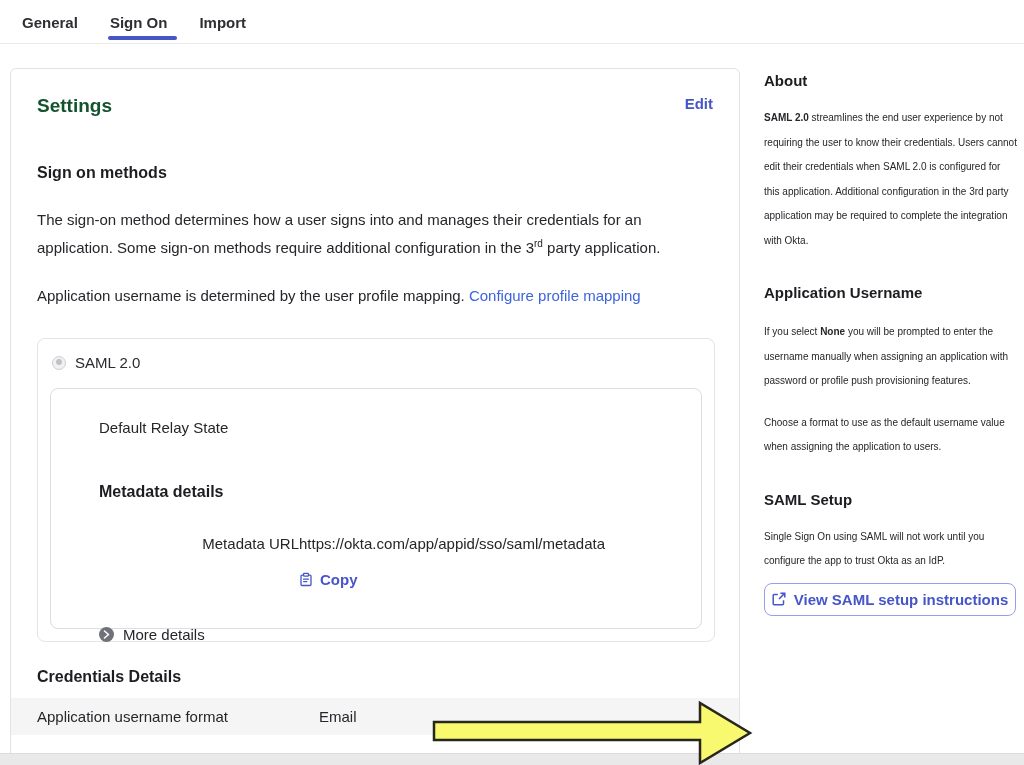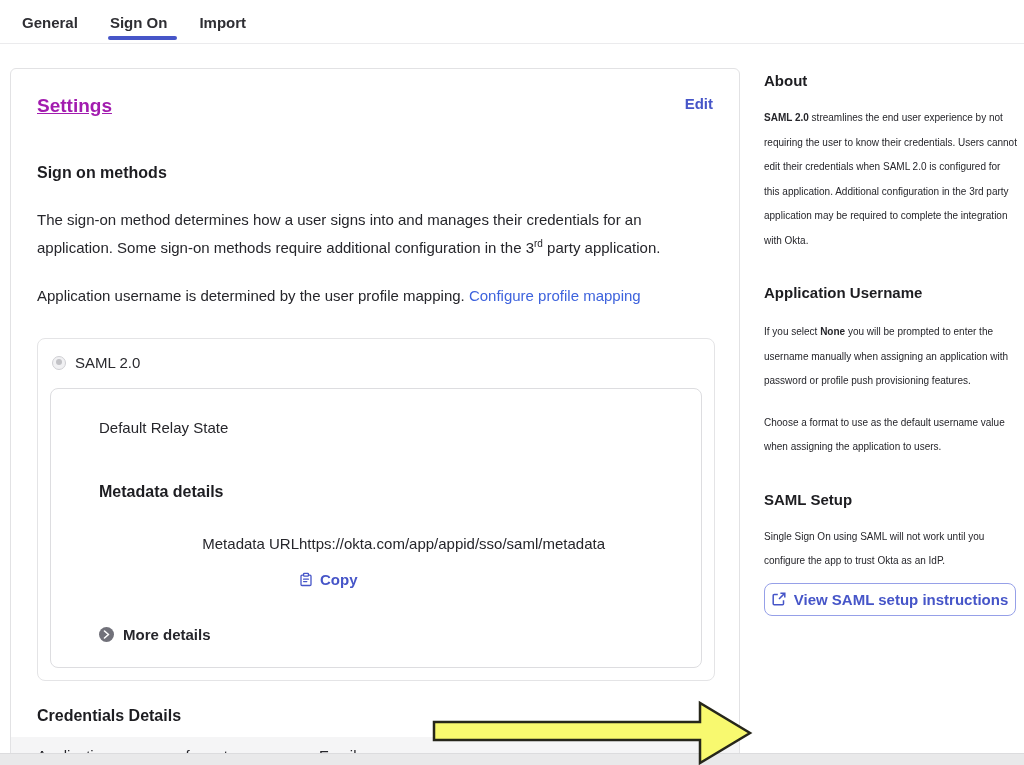--- a/index.html
+++ b/index.html
@@ -9,43 +9,43 @@
 
   
   .tabbar { position:absolute; left:0; top:0; width:1024px; height:44px; border-bottom:1px solid #ebebed; display:flex; padding-left:22px; }
   .tab { position:relative; font-size:15px; font-weight:700; color:#2e2e33; padding:14px 0 0 0; margin-right:32px; height:40px; cursor:pointer; }
   .tab .ul { display:none; }
   .tab.active .ul { display:block; position:absolute; left:-2px; right:-10px; bottom:0; height:4px; background:#4655c8; border-radius:2px; }
 
   
   .card { position:absolute; left:10px; top:68px; width:730px; height:700px; background:#fff; border:1px solid #e2e2e4; border-radius:6px; padding:26px; }
   .card-header { display:flex; justify-content:space-between; align-items:flex-start; }
-  .card-title { font-size:19px; font-weight:700; color:#a21caf;text-decoration:underline; }
+  .card-title { font-size:19px; font-weight:700; color:#14532d; }
   .edit-link { font-size:15px; font-weight:700; color:#4655c8; cursor:pointer; }
   .section-heading { font-size:16px; font-weight:700; color:#1d1d21; margin-top:47px; }
   .body-p { font-size:15px; line-height:24px; color:#26262b; max-width:660px; }
   .p1 { margin-top:26px; }
   .p2 { margin-top:24px; }
   .inline-link { color:#3e63dd; cursor:pointer; }
   sup { font-size:10px; }
 
   
   .saml-box { margin-top:30px; border:1px solid #e4e4e6; border-radius:8px; width:678px; }
   .radio-row { display:flex; align-items:center; gap:9px; padding:15px 0 0 14px; }
   .radio { width:14px; height:14px; border-radius:50%; border:1.5px solid #cfcfd3; background:#f1f1f3; position:relative; cursor:pointer; flex:0 0 auto; }
   .radio::after { content:""; position:absolute; left:2.5px; top:2.5px; width:6px; height:6px; border-radius:50%; background:#c2c2c6; }
   .radio-label { font-size:15px; color:#2a2a2f; }
-  .inner-box { margin:17px 12px 12px 12px; border:1px solid #dddde0; border-radius:8px; padding:30px 48px 0 48px; height:280px; }
+  .inner-box { margin:17px 12px 12px 12px; border:1px solid #dddde0; border-radius:8px; padding:30px 48px 0 48px; height:241px; }
   .drs-label { font-size:15px; color:#26262b; }
   .metadata-heading { font-size:16px; font-weight:700; color:#1d1d21; margin-top:47px; }
   .kv-row { display:flex; margin-top:34px; font-size:15px; }
   .kv-label { width:200px; flex:0 0 auto; color:#26262b;text-align:right; }
   .kv-value { color:#26262b; }
   .copy-row { margin-top:19px; margin-left:200px; display:flex; align-items:center; gap:7px; color:#4655c8; font-size:15px; font-weight:700; cursor:pointer; width:max-content; }
-  .more-row { margin-top:38px; display:flex; align-items:center; gap:9px; font-size:15px; color:#26262b; cursor:pointer; width:max-content;font-weight:bold; }
+  .more-row { margin-top:38px; display:flex; align-items:center; gap:9px; font-size:15px; color:#26262b; cursor:pointer; width:max-content; }
   .chev-circle { width:15px; height:15px; border-radius:50%; background:#71717a; display:inline-flex; align-items:center; justify-content:center; flex:0 0 auto; }
 
   
   .cred-heading { font-size:16px; font-weight:700; color:#1d1d21; margin-top:26px; }
   .cred-row { margin:12px -26px 0 -26px; padding:0 26px; height:37px; background:#f5f5f6; display:flex; align-items:center; font-size:15px; color:#26262b; }
   .cred-label { width:282px; flex:0 0 auto; }
 
   
   .sidebar { position:absolute; left:764px; top:72px; width:254px; }
   .sb-heading { font-size:15px; font-weight:700; color:#1d1d21; }

